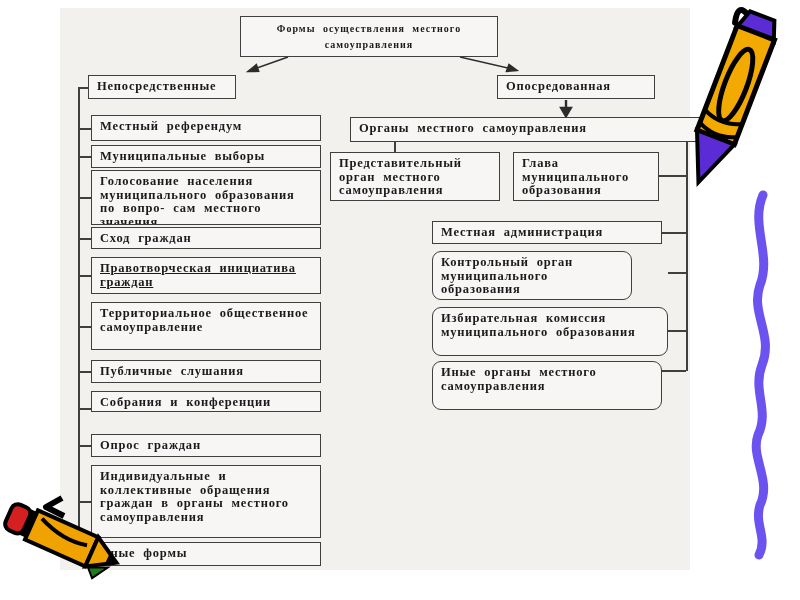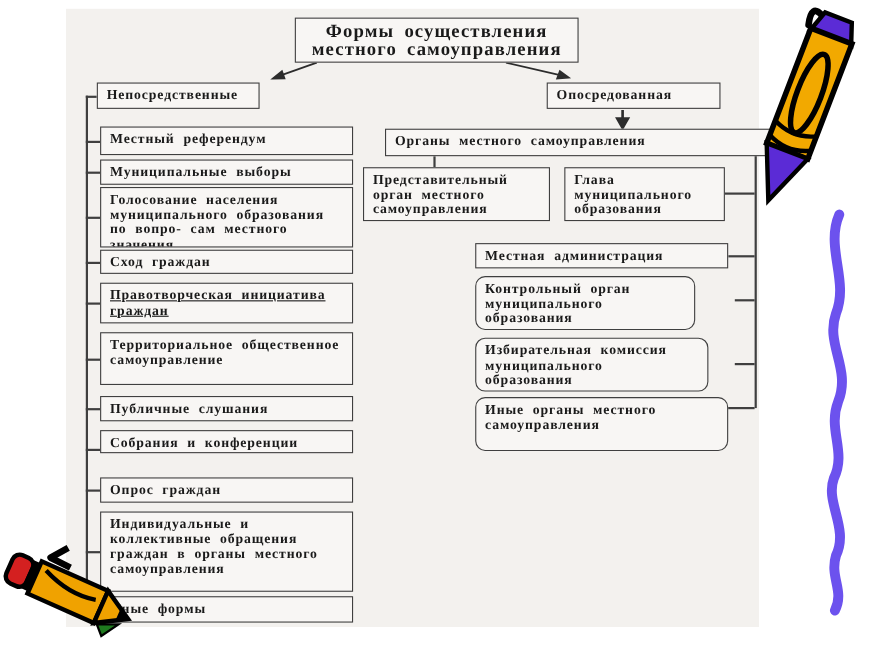--- a/index.html
+++ b/index.html
@@ -17,21 +17,21 @@
     border:1.5px solid var(--box_border,#3f3f3f);
     background:#f8f6f4;
     color:var(--text,#1a1a1a);
     font-weight:bold;
     font-size:12.5px;line-height:13.5px;
     letter-spacing:.8px;word-spacing:4px;
     padding:4px 8px;box-sizing:border-box;overflow:hidden;
   }
   .bx.round{border-radius:9px;}
   .bx.center{display:flex;align-items:center;justify-content:center;text-align:center;}
-  .root{font-size:17px;line-height:16px;letter-spacing:1px;margin-left:28px;}
+  .root{font-size:10px;line-height:16px;letter-spacing:1px;}
   .ln{position:absolute;background:var(--box_border,#3f3f3f);}
   svg{position:absolute;pointer-events:none;}
 </style>
 </head>
 <body>
 
 <div class="panel"></div>
 
 <div class="ln" style="left:78px;top:87px;width:1.5px;height:467px;"></div>
 <div class="ln" style="left:78px;top:87px;width:10px;height:1.5px;"></div>
@@ -86,21 +86,21 @@
 <div class="bx" style="left:91px;top:434px;width:230px;height:23px;"><span>Опрос граждан</span></div>
 <div class="bx" style="left:91px;top:465px;width:230px;height:73px;"><span>Индивидуальные и коллективные обращения граждан в органы местного самоуправления</span></div>
 <div class="bx" style="left:91px;top:542px;width:230px;height:24px;"><span>Иные формы</span></div>
 
 <div class="bx" style="left:350px;top:117px;width:354px;height:25px;"><span>Органы местного самоуправления</span></div>
 
 <div class="bx" style="left:330px;top:152px;width:170px;height:49px;"><span>Представительный орган местного самоуправления</span></div>
 <div class="bx" style="left:513px;top:152px;width:146px;height:49px;"><span>Глава муниципального образования</span></div>
 <div class="bx" style="left:432px;top:221px;width:230px;height:23px;"><span>Местная администрация</span></div>
 <div class="bx round" style="left:432px;top:251px;width:200px;height:49px;"><span>Контрольный орган муниципального образования</span></div>
-<div class="bx round" style="left:432px;top:307px;width:212px;height:49px;"><span>Избирательная комиссия муниципального образования</span></div>
+<div class="bx round" style="left:432px;top:307px;width:236px;height:49px;"><span>Избирательная комиссия муниципального образования</span></div>
 <div class="bx round" style="left:432px;top:361px;width:230px;height:49px;"><span>Иные органы местного самоуправления</span></div>
 
 <svg width="140" height="200" viewBox="0 0 140 200" style="left:660px;top:0;">
   <g transform="rotate(21 70 100)">
     <path d="M56,14 q-14,-8 -9,12" fill="none" stroke="#000" stroke-width="6" stroke-linecap="round"></path>
     <polygon points="50,30 90,30 83,10 57,10" fill="var(--crayon_purple,#5b2bd6)" stroke="#000" stroke-width="4"></polygon>
     <rect x="50" y="28" width="40" height="112" fill="var(--crayon_yellow,#f2a900)" stroke="#000" stroke-width="5"></rect>
     <ellipse cx="70" cy="84" rx="11" ry="38" fill="none" stroke="#000" stroke-width="5"></ellipse>
     <path d="M50,118 q20,10 40,0" fill="none" stroke="#000" stroke-width="4"></path>
     <path d="M50,132 q20,10 40,0" fill="none" stroke="#000" stroke-width="4"></path>

